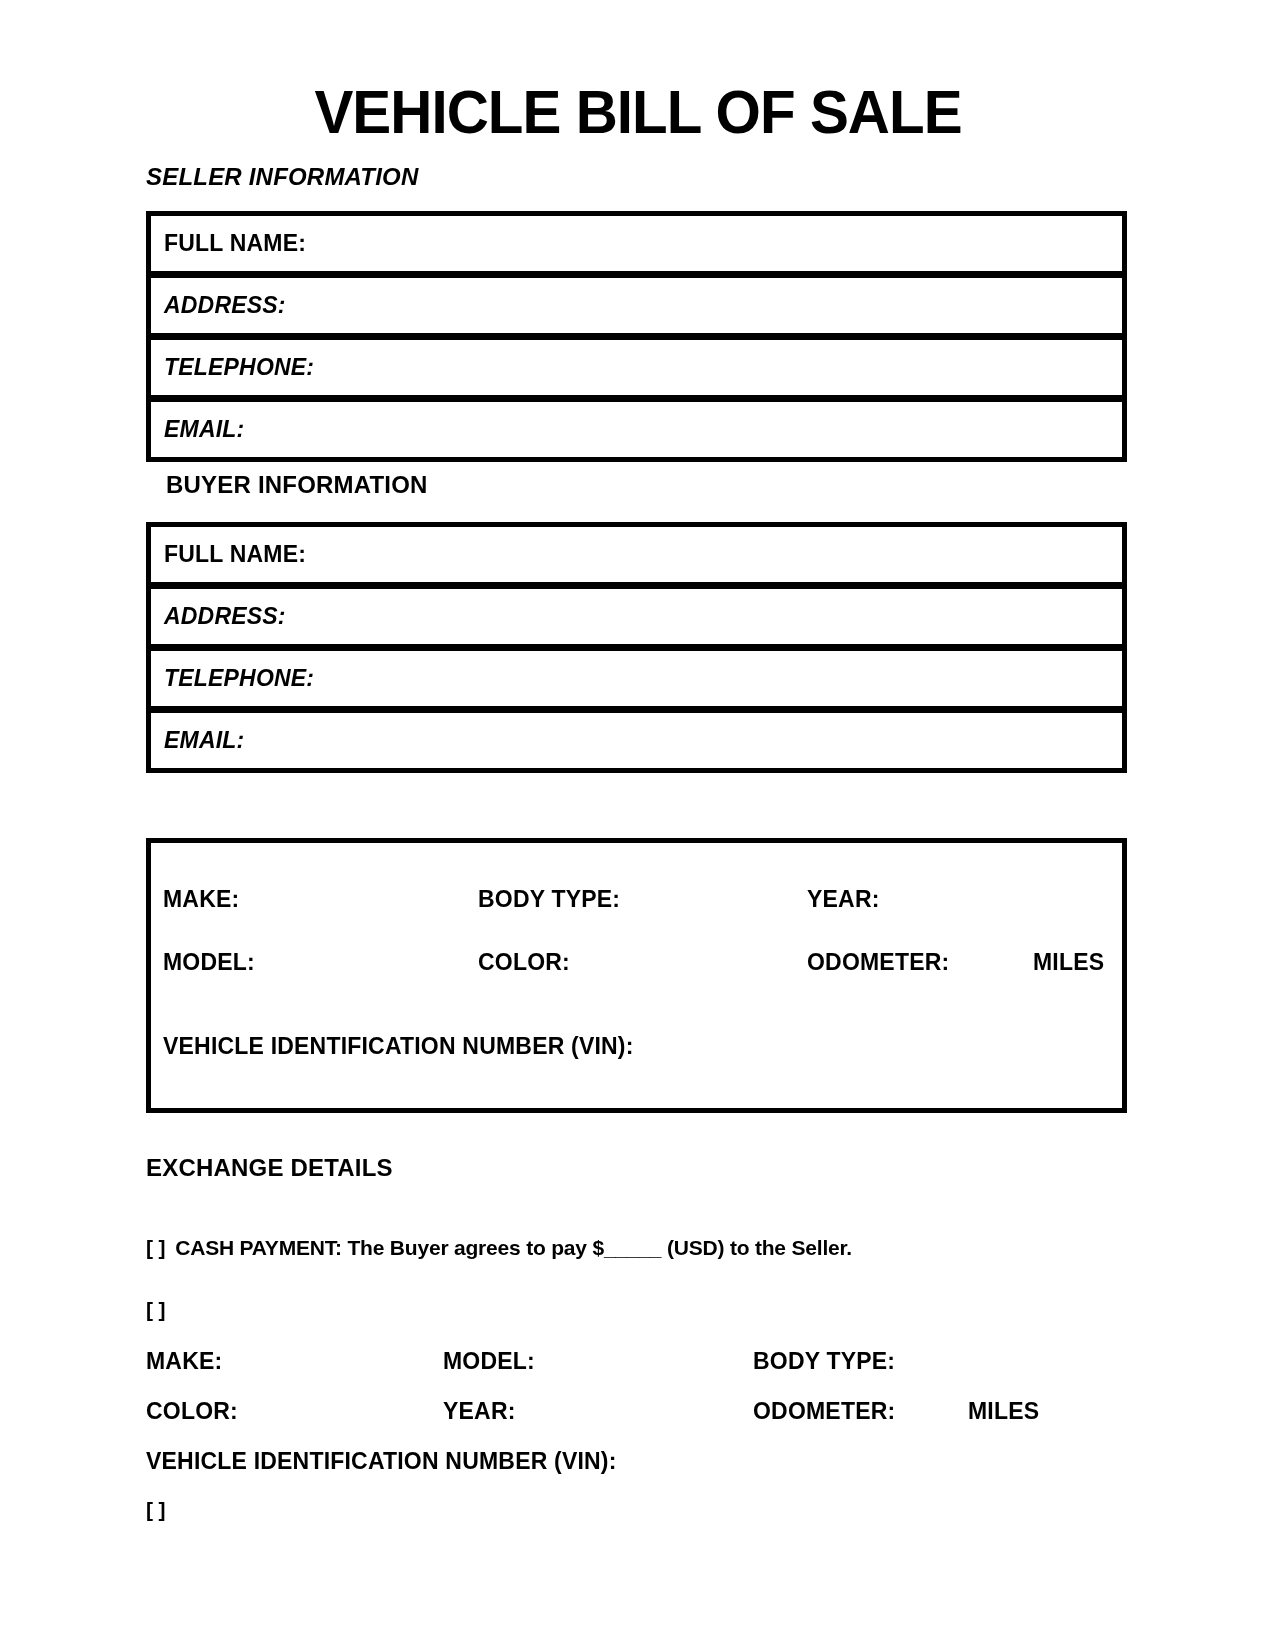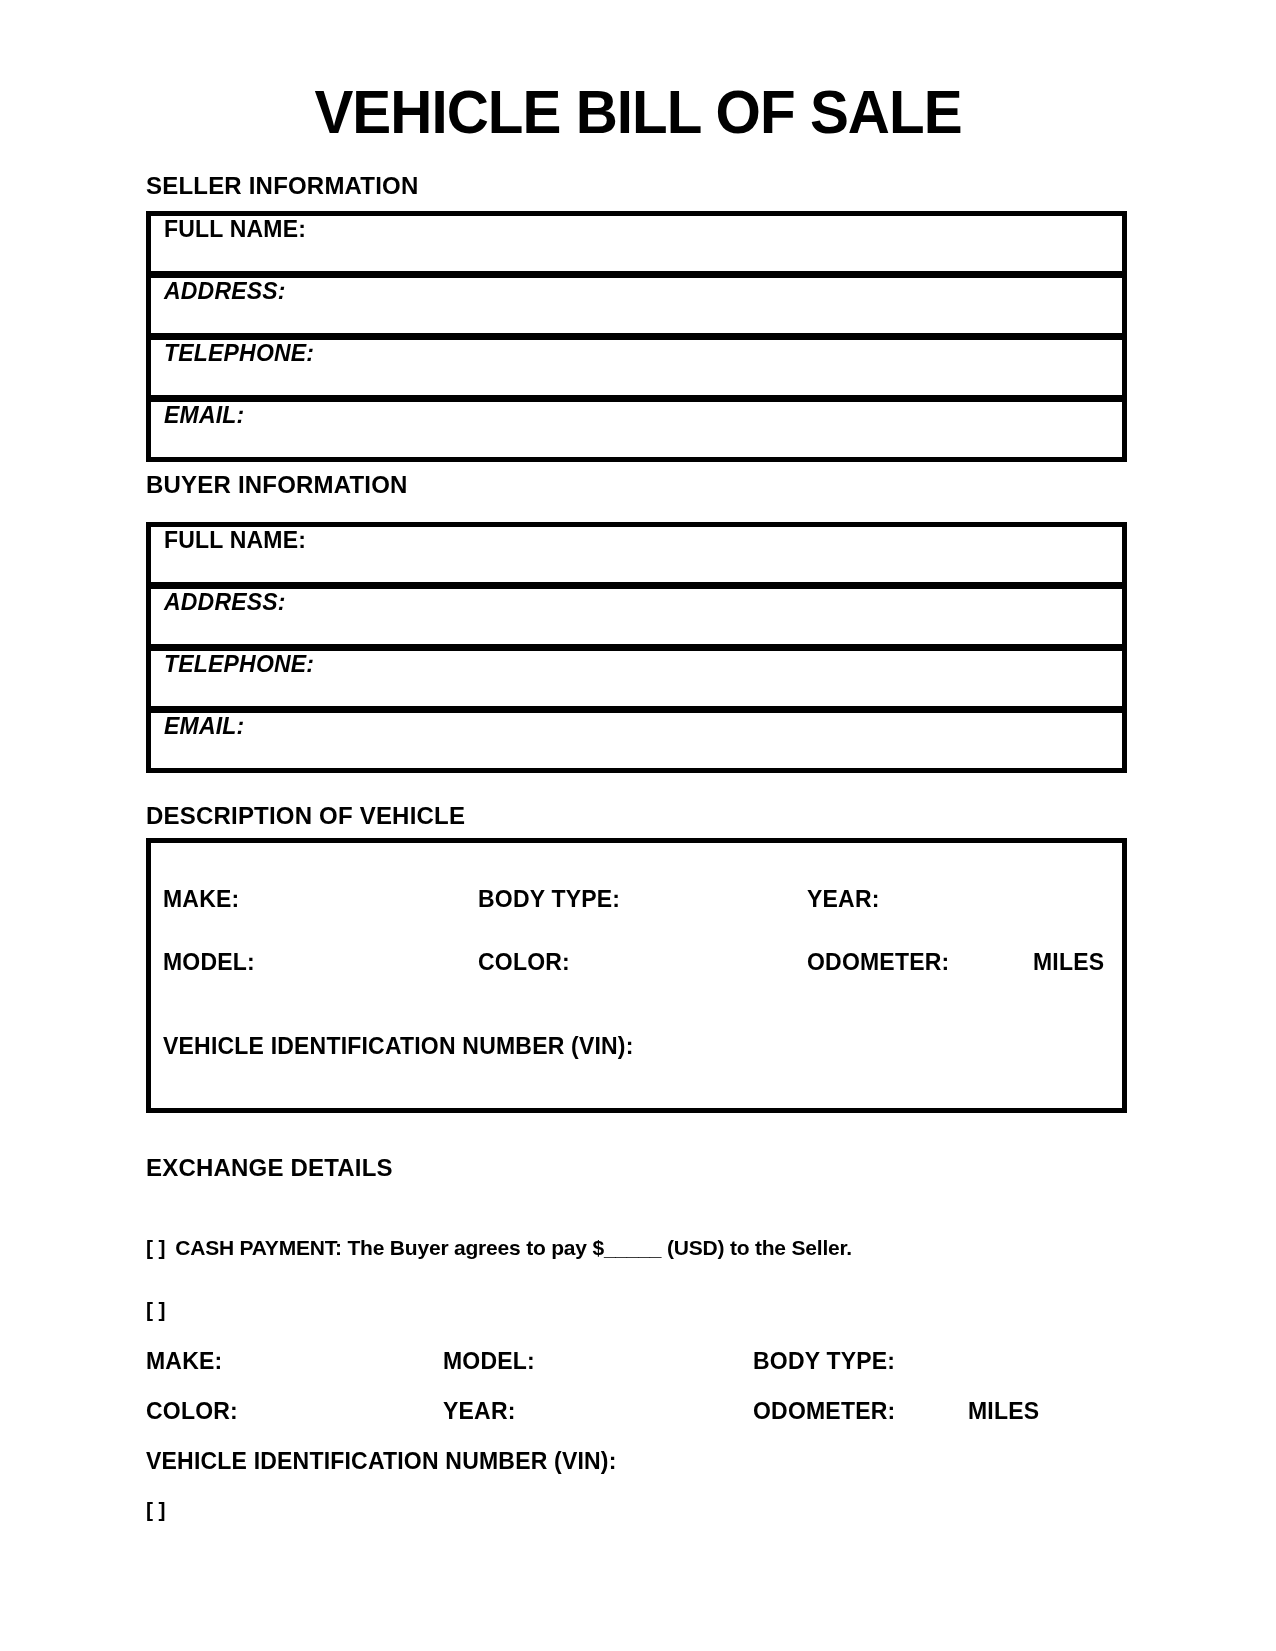--- a/index.html
+++ b/index.html
@@ -28,38 +28,39 @@
   }
   .sec-heading {
     position: absolute;
     left: 146px;
     margin: 0;
     font-size: 24px;
     font-weight: bold;
     letter-spacing: 0.2px;
     white-space: nowrap;
   }
-  .h-seller  { top: 172px; }
-  .h-buyer   { top: 471px; }
+  .h-seller  { top: 163px; font-style: italic; }
+  .h-buyer   { top: 471px; margin-left: 20px; }
   .h-vehicle { top: 802px; }
   .h-exchange{ top: 1154px; }
 
   .field-box {
     position: absolute;
     left: 146px;
     width: 981px;
   }
   .box-seller { top: 211px; }
   .box-buyer  { top: 522px; }
   .field-row {
     box-sizing: border-box;
     height: 65px;
     border: 5px solid #000000;
     background: #ffffff;
     display: flex;
+    align-items: center;
     padding-left: 13px;
   }
   .field-row + .field-row { margin-top: -3px; font-style: italic; }
   .field-label {
     font-size: 23px;
     font-weight: bold;
     letter-spacing: 0.2px;
     white-space: nowrap;
   }
 
@@ -151,21 +152,20 @@
       <span class="field-label">ADDRESS:</span>
     </div>
     <div class="field-row">
       <span class="field-label">TELEPHONE:</span>
     </div>
     <div class="field-row">
       <span class="field-label">EMAIL:</span>
     </div>
   </div>
 
-  <h2 class="sec-heading h-vehicle">DESCRIPTION OF VEHICLE</h2>
   <div class="vehicle-box">
     <span class="vb-label" style="left:12px;  top:43px;">MAKE:</span>
     <span class="vb-label" style="left:327px; top:43px;">BODY TYPE:</span>
     <span class="vb-label" style="left:656px; top:43px;">YEAR:</span>
     <span class="vb-label" style="left:12px;  top:106px;">MODEL:</span>
     <span class="vb-label" style="left:327px; top:106px;">COLOR:</span>
     <span class="vb-label" style="left:656px; top:106px;">ODOMETER:</span>
     <span class="vb-label" style="left:882px; top:106px;">MILES</span>
     <span class="vb-label" style="left:12px;  top:190px;">VEHICLE IDENTIFICATION NUMBER (VIN):</span>
   </div>

